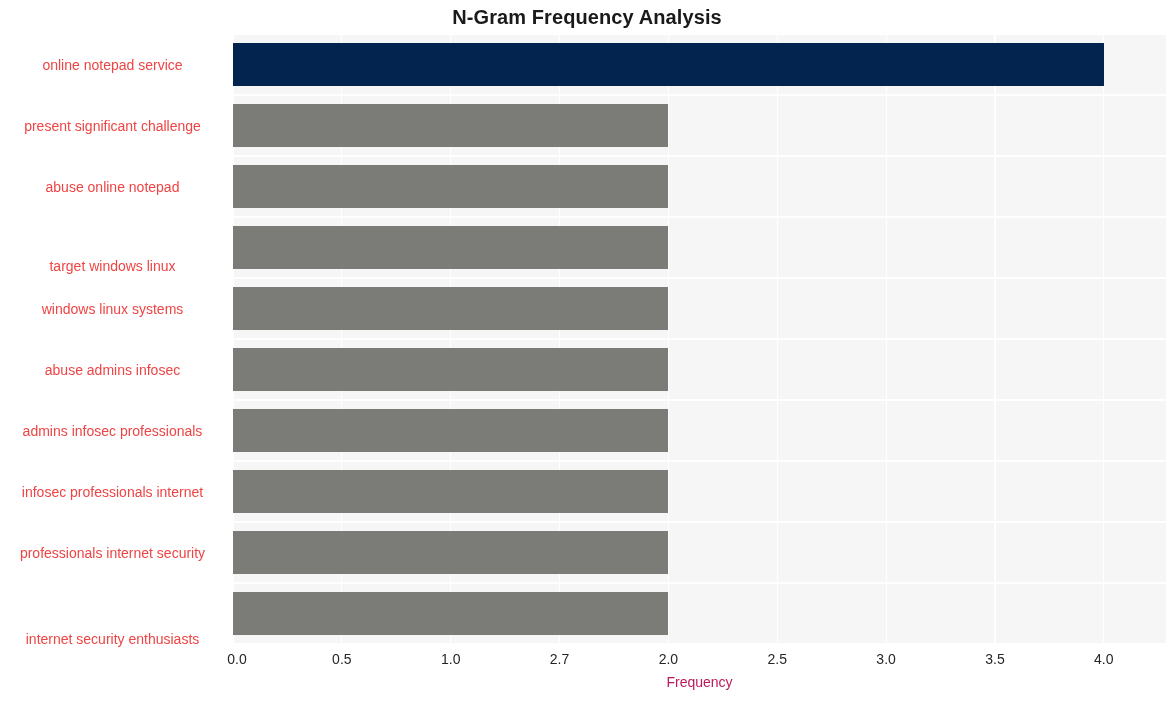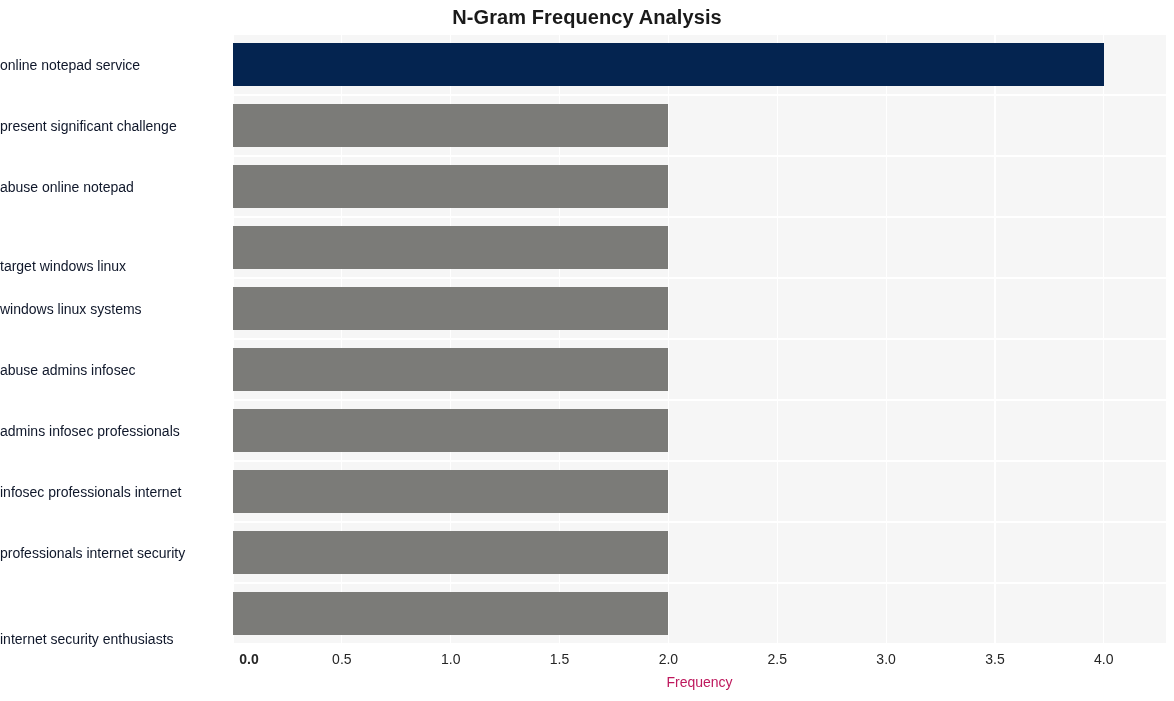--- a/index.html
+++ b/index.html
@@ -67,23 +67,23 @@
     height: 43px;
   }
   .bar.highlight { background: #042450; }
   .bar.normal    { background: #7b7b78; }
 
   
   .ytick {
     position: absolute;
     right: 0;
     width: 225px;
-    text-align: left;
+    text-align: center;
     font-size: 14px;
-    color: #0f172a;
+    color: #ef4444;
     line-height: 14px;
     white-space: nowrap;
   }
   #y-axis {
     position: absolute;
     left: 0;
     top: 34px;
     width: 225px;
     height: 610px;
   }
@@ -162,24 +162,24 @@
       <div class="bar normal" title="target windows linux: 2" style="width: 435.401px; top: 192px;"></div>
       <div class="bar normal" title="windows linux systems: 2" style="width: 435.401px; top: 253px;"></div>
       <div class="bar normal" title="linux admins infosec: 2" style="width: 435.401px; top: 314px;"></div>
       <div class="bar normal" title="admins infosec professionals: 2" style="width: 435.401px; top: 375px;"></div>
       <div class="bar normal" title="infosec professionals internet: 2" style="width: 435.401px; top: 436px;"></div>
       <div class="bar normal" title="professionals internet security: 2" style="width: 435.401px; top: 497px;"></div>
       <div class="bar normal" title="internet security enthusiasts: 2" style="width: 435.401px; top: 558px;"></div>
     </div>
 
   <div id="x-axis">
-      <div class="xtick" style="left: 16px; font-weight: bold;">0.0</div>
+      <div class="xtick" style="left: 4px;">0.0</div>
       <div class="xtick" style="left: 108.85px;">0.5</div>
       <div class="xtick" style="left: 217.701px;">1.0</div>
-      <div class="xtick" style="left: 326.551px;">1.5</div>
+      <div class="xtick" style="left: 326.551px;">2.7</div>
       <div class="xtick" style="left: 435.401px;">2.0</div>
       <div class="xtick" style="left: 544.252px;">2.5</div>
       <div class="xtick" style="left: 653.102px;">3.0</div>
       <div class="xtick" style="left: 761.953px;">3.5</div>
       <div class="xtick" style="left: 870.803px;">4.0</div>
     </div>
 
   <div id="xlabel">Frequency</div>
 
 </div>

